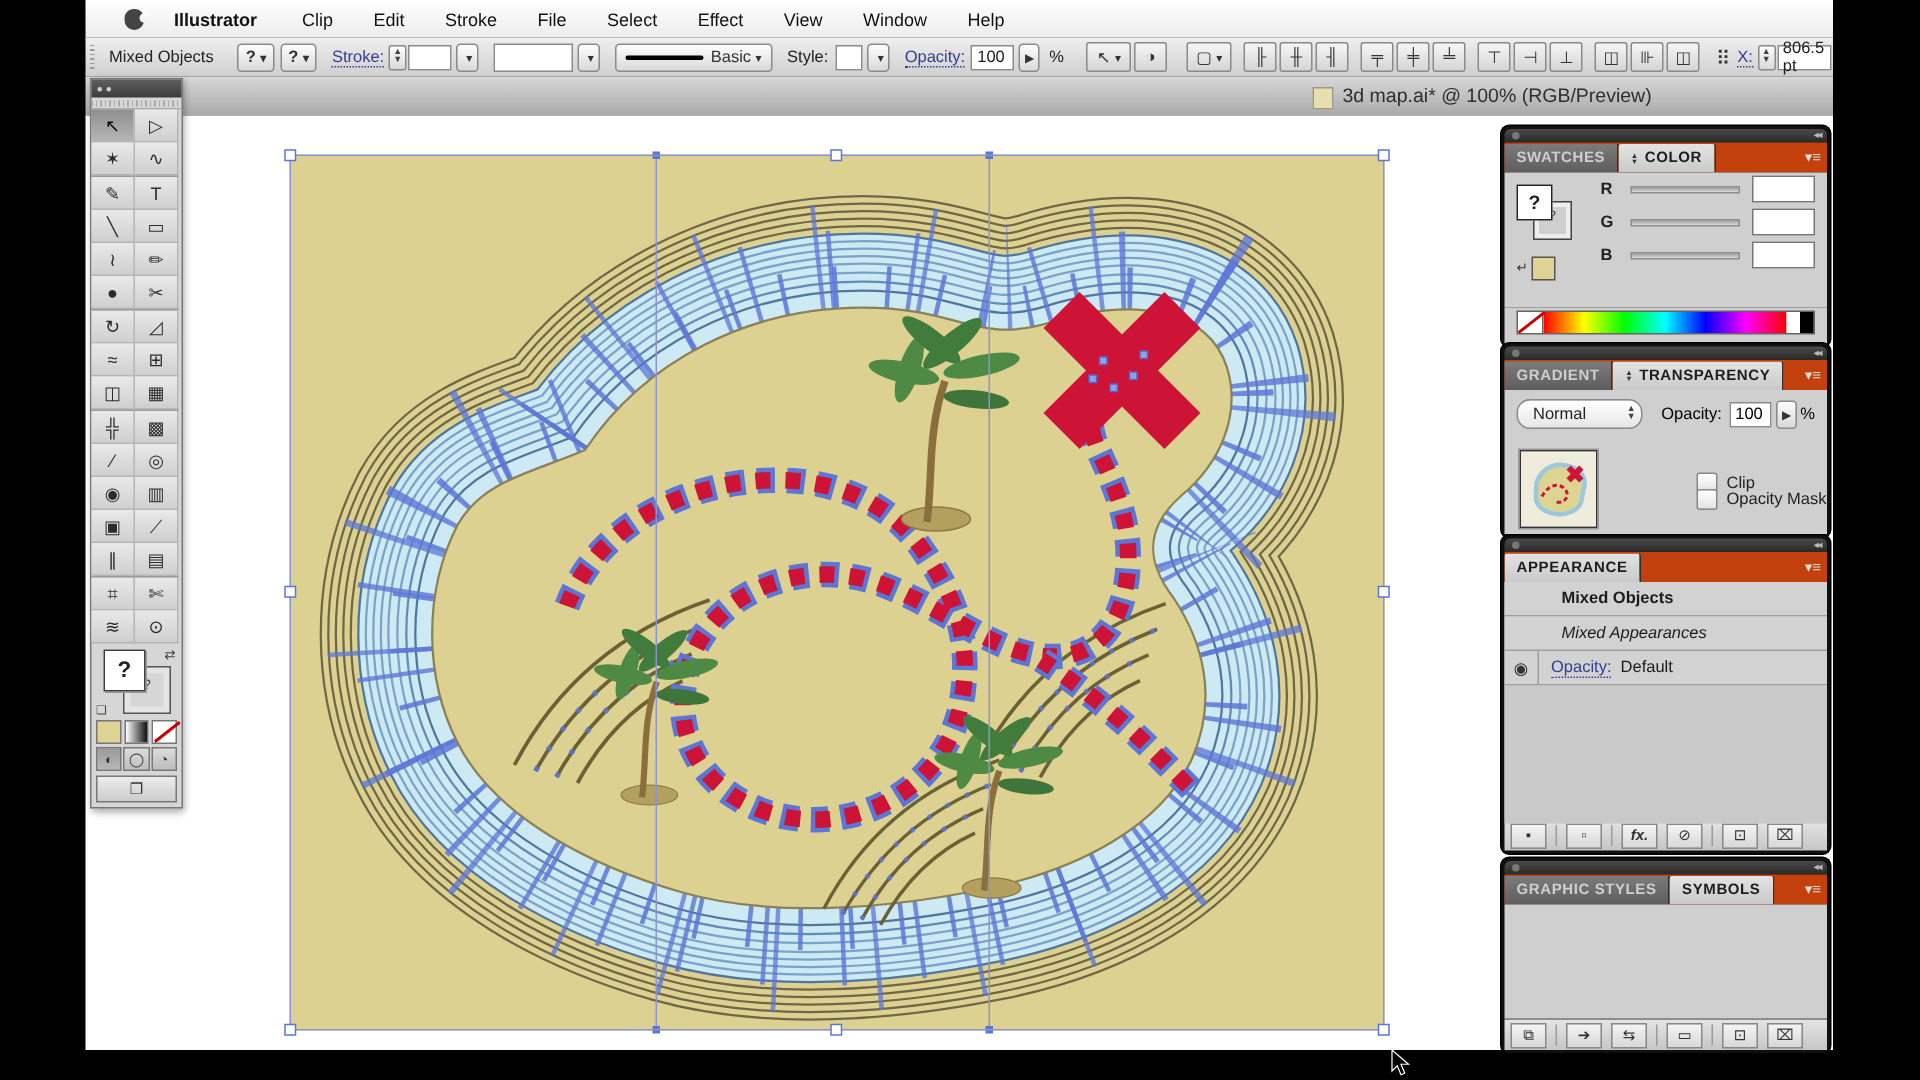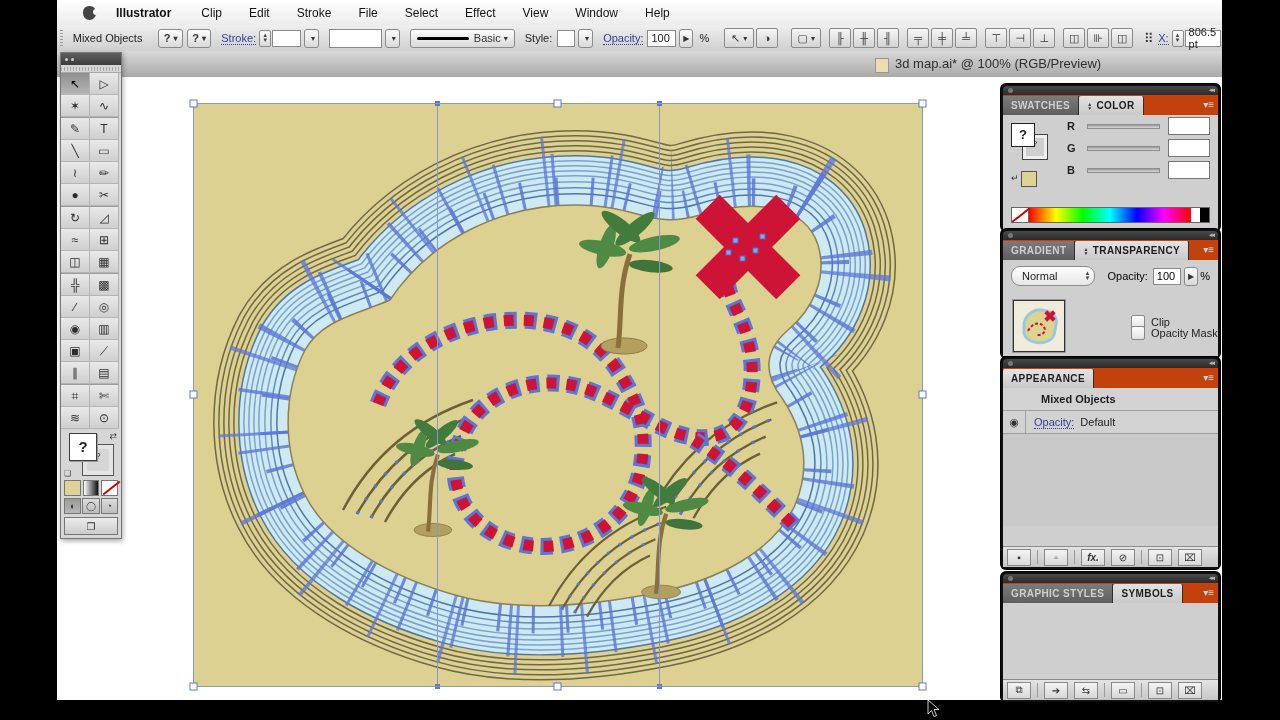--- a/index.html
+++ b/index.html
@@ -507,20 +507,23 @@
     </div>
   <div class="ptabs">
     <div class="ptab active">APPEARANCE</div>
     <span class="pmenu">▾≡</span>
   </div>
   <div class="pbody" style="height:158px;">
     <div class="ap-row">
       <span class="ap-ind">Mixed Objects</span>
     </div>
     <div class="ap-row">
+      <span class="ap-ind2">Mixed Appearances</span>
+    </div>
+    <div class="ap-row">
       <span class="eye">◉</span>
       <span class="ap-link">Opacity:</span>
       <span>Default</span>
     </div>
     <div style="height:92px;background:#c9c9c9;"></div>
   </div>
   <div class="pbot">
     <span class="bic">▪</span>
     <span class="sepv"></span>
     <span class="bic">▫</span>

